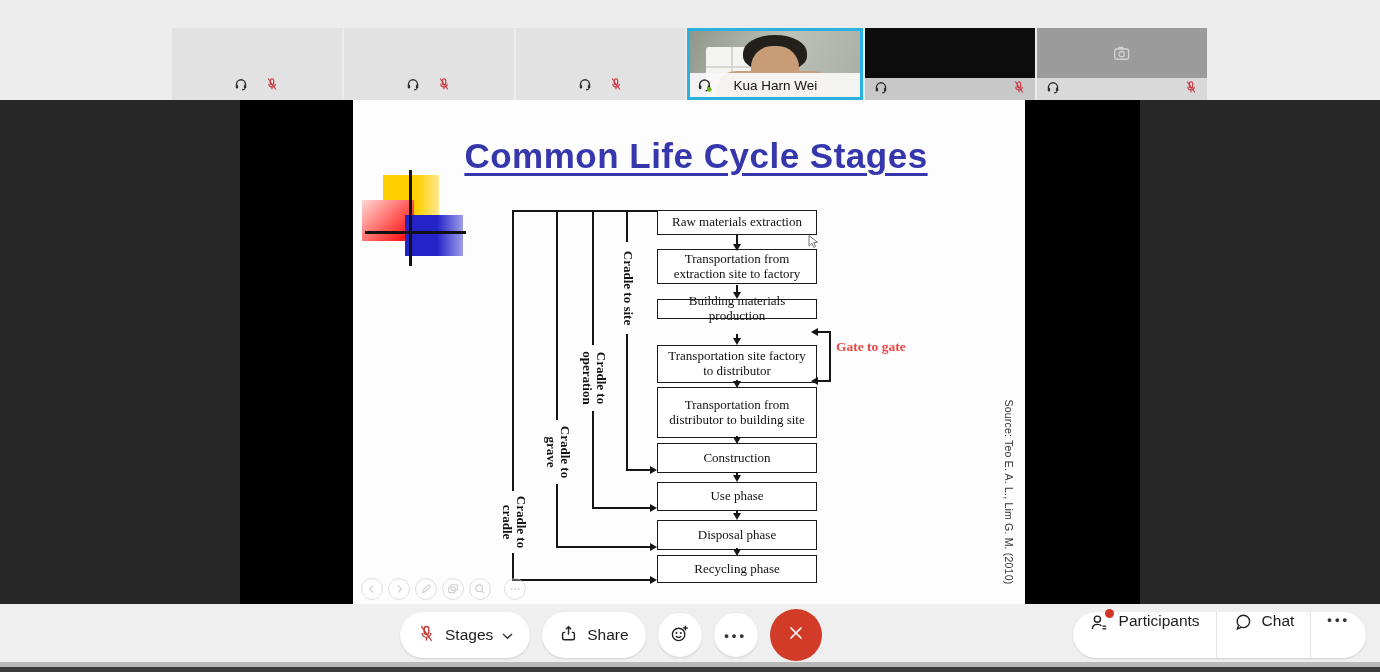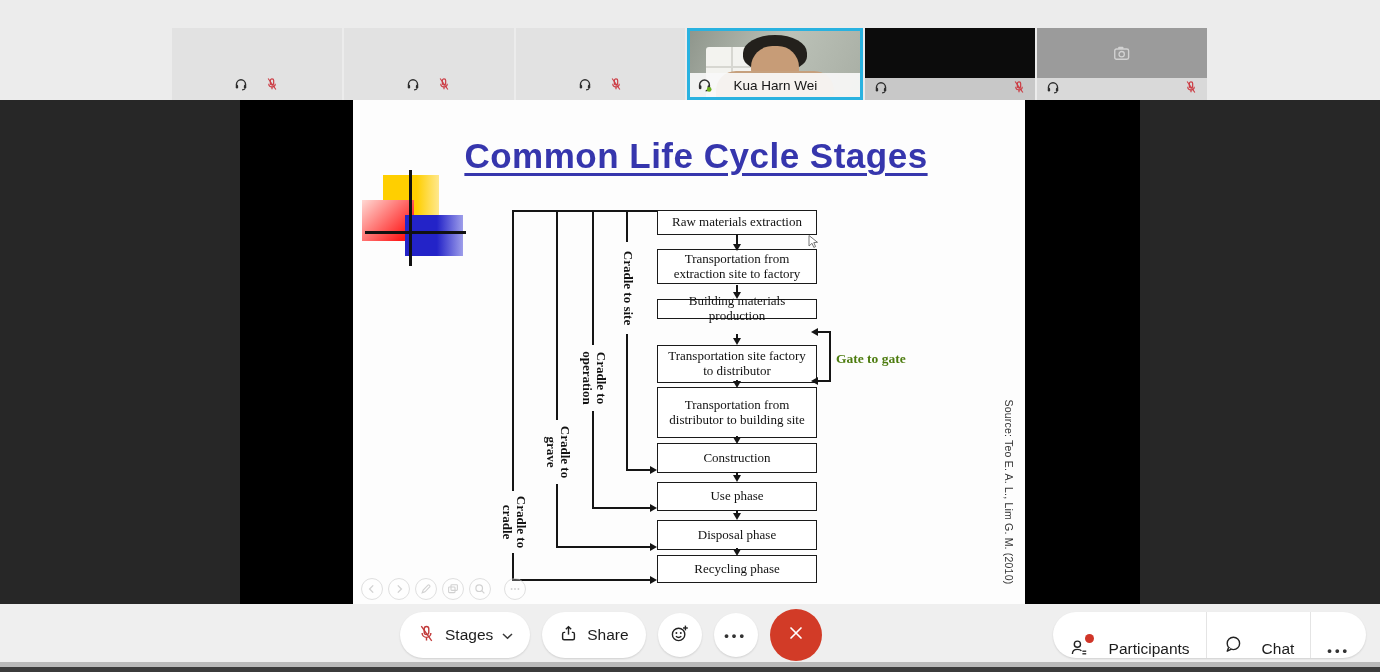--- a/index.html
+++ b/index.html
@@ -51,40 +51,40 @@
   .vline { position:absolute; width:2px; background:#151515; }
   .hline { position:absolute; height:2px; background:#151515; }
   .varrow { position:absolute; left:383px; width:2px; background:#151515; }
   .varrow::after { content:''; position:absolute; bottom:-6px; left:-3px; border:4px solid transparent; border-bottom:0; border-top:7px solid #151515; }
   .harrow { position:absolute; height:2px; background:#151515; }
   .harrow::after { content:''; position:absolute; right:-6px; top:-3px; border:4px solid transparent; border-right:0; border-left:7px solid #151515; }
   .harrow-l { position:absolute; height:2px; background:#151515; }
   .harrow-l::before { content:''; position:absolute; left:-6px; top:-3px; border:4px solid transparent; border-left:0; border-right:7px solid #151515; }
   .scope { position:absolute; transform:translate(-50%,-50%) rotate(90deg); background:#fdfdfd; padding:3px 0;
            font-family:"Liberation Serif", serif; font-weight:bold; font-size:13px; line-height:1.05; text-align:center; color:#111; }
-  .gate-label { position:absolute; left:483px; top:251px; font-family:"Liberation Serif", serif; font-weight:bold; font-size:13.5px; color:#4d7c0f; }
+  .gate-label { position:absolute; left:483px; top:239px; font-family:"Liberation Serif", serif; font-weight:bold; font-size:13.5px; color:#ef4444; }
   .source { position:absolute; left:656px; top:392px; width:224px; transform:translate(-50%,-50%) rotate(90deg);
             font-size:10.5px; letter-spacing:0.2px; color:#333; text-align:center; }
   .cursor { position:absolute; left:455px; top:135px; }
 
   
   .ann { position:absolute; left:8px; top:478px; display:flex; gap:5px; align-items:center; opacity:0.6; }
   .ann-btn { width:22px; height:22px; border:1.4px solid #cbcbcb; border-radius:50%; display:flex; align-items:center; justify-content:center; background:rgba(255,255,255,0.4); }
   .ann-btn.spaced { margin-left:8px; }
 
   
   .controls { position:absolute; left:0; top:604px; width:1380px; height:58px; background:#efefef; }
   .left-cluster { position:absolute; left:400px; top:0; height:58px; display:flex; align-items:center; gap:12px; padding-top:4px; }
   .pill { height:46px; background:#fff; border-radius:23px; display:flex; align-items:center; gap:9px; padding:0 17px;
           font-size:15.5px; color:#1c1c1c; box-shadow:0 1px 2px rgba(0,0,0,0.13); }
   .circle-btn { width:44px; height:44px; border-radius:50%; background:#fff; display:flex; align-items:center; justify-content:center; box-shadow:0 1px 2px rgba(0,0,0,0.13); }
   .leave { width:52px; height:52px; background:#d23b27; box-shadow:none; }
   .dots { font-size:13px; letter-spacing:3px; color:#333; font-weight:bold; }
   .right-group { position:absolute; right:14px; top:8px; height:46px; background:#fff; border-radius:23px; display:flex; align-items:stretch; box-shadow:0 1px 2px rgba(0,0,0,0.13); }
-  .seg { display:flex; align-items:flex-end; gap:19px; padding:0 16px; font-size:15.5px; color:#1c1c1c; }
+  .seg { display:flex; align-items:flex-start; gap:9px; padding:0 16px; font-size:15.5px; color:#1c1c1c; }
   .seg + .seg { border-left:1px solid #e4e4e4; }
   .icon-wrap { position:relative; display:flex; }
   .red-dot { position:absolute; top:-3px; right:-4px; width:9px; height:9px; border-radius:50%; background:#d03528; }
   .edge-1 { position:absolute; left:0; top:662px; width:1380px; height:5px; background:#b9b9b9; }
   .edge-2 { position:absolute; left:0; top:667px; width:1380px; height:5px; background:#3b3b3b; }
 </style>
 </head>
 <body>
 
 <div class="screen">

